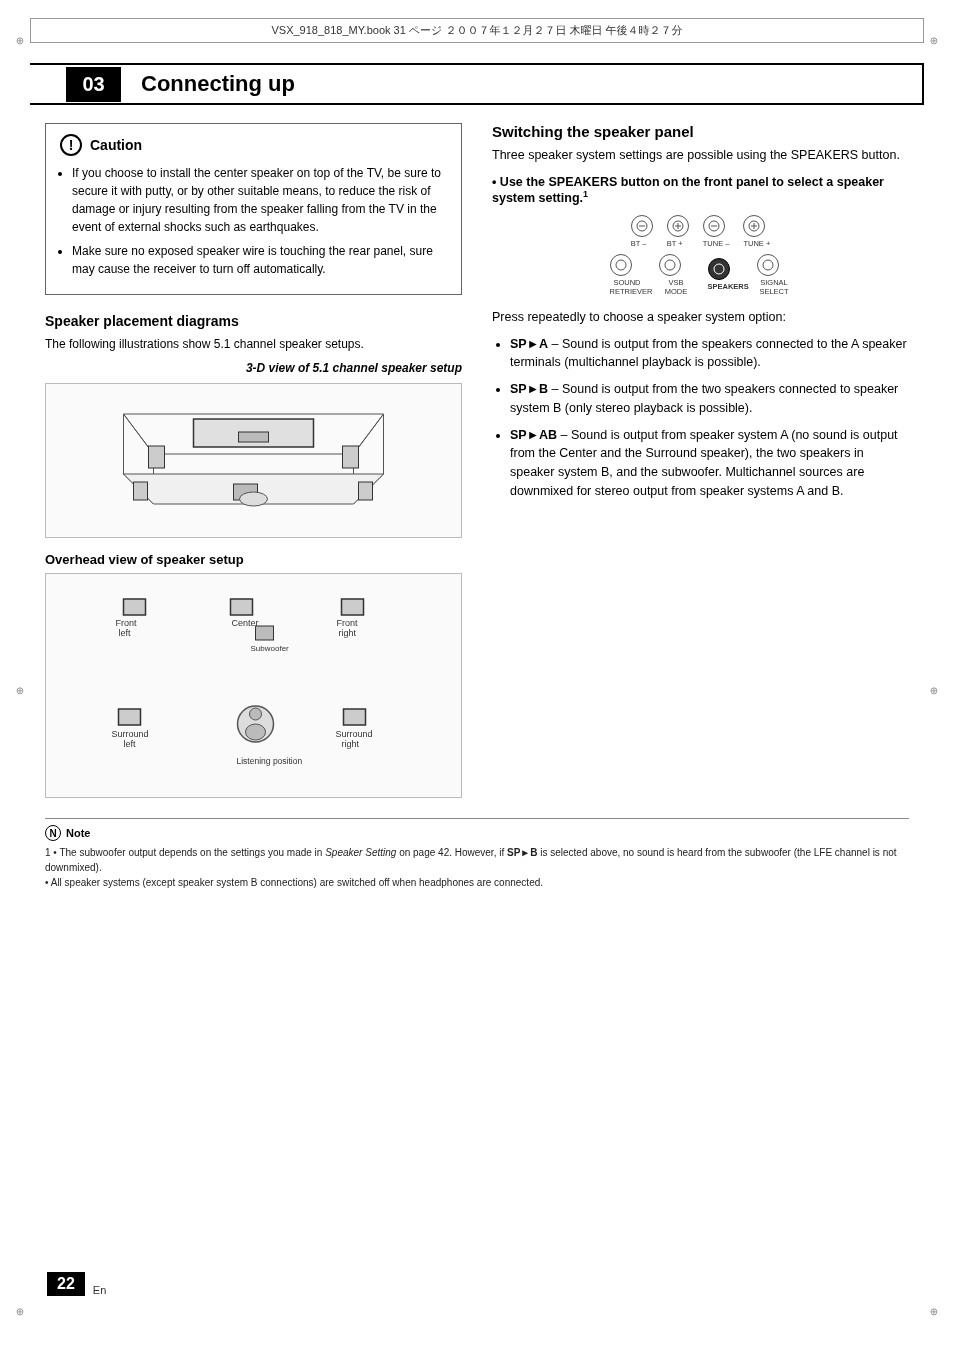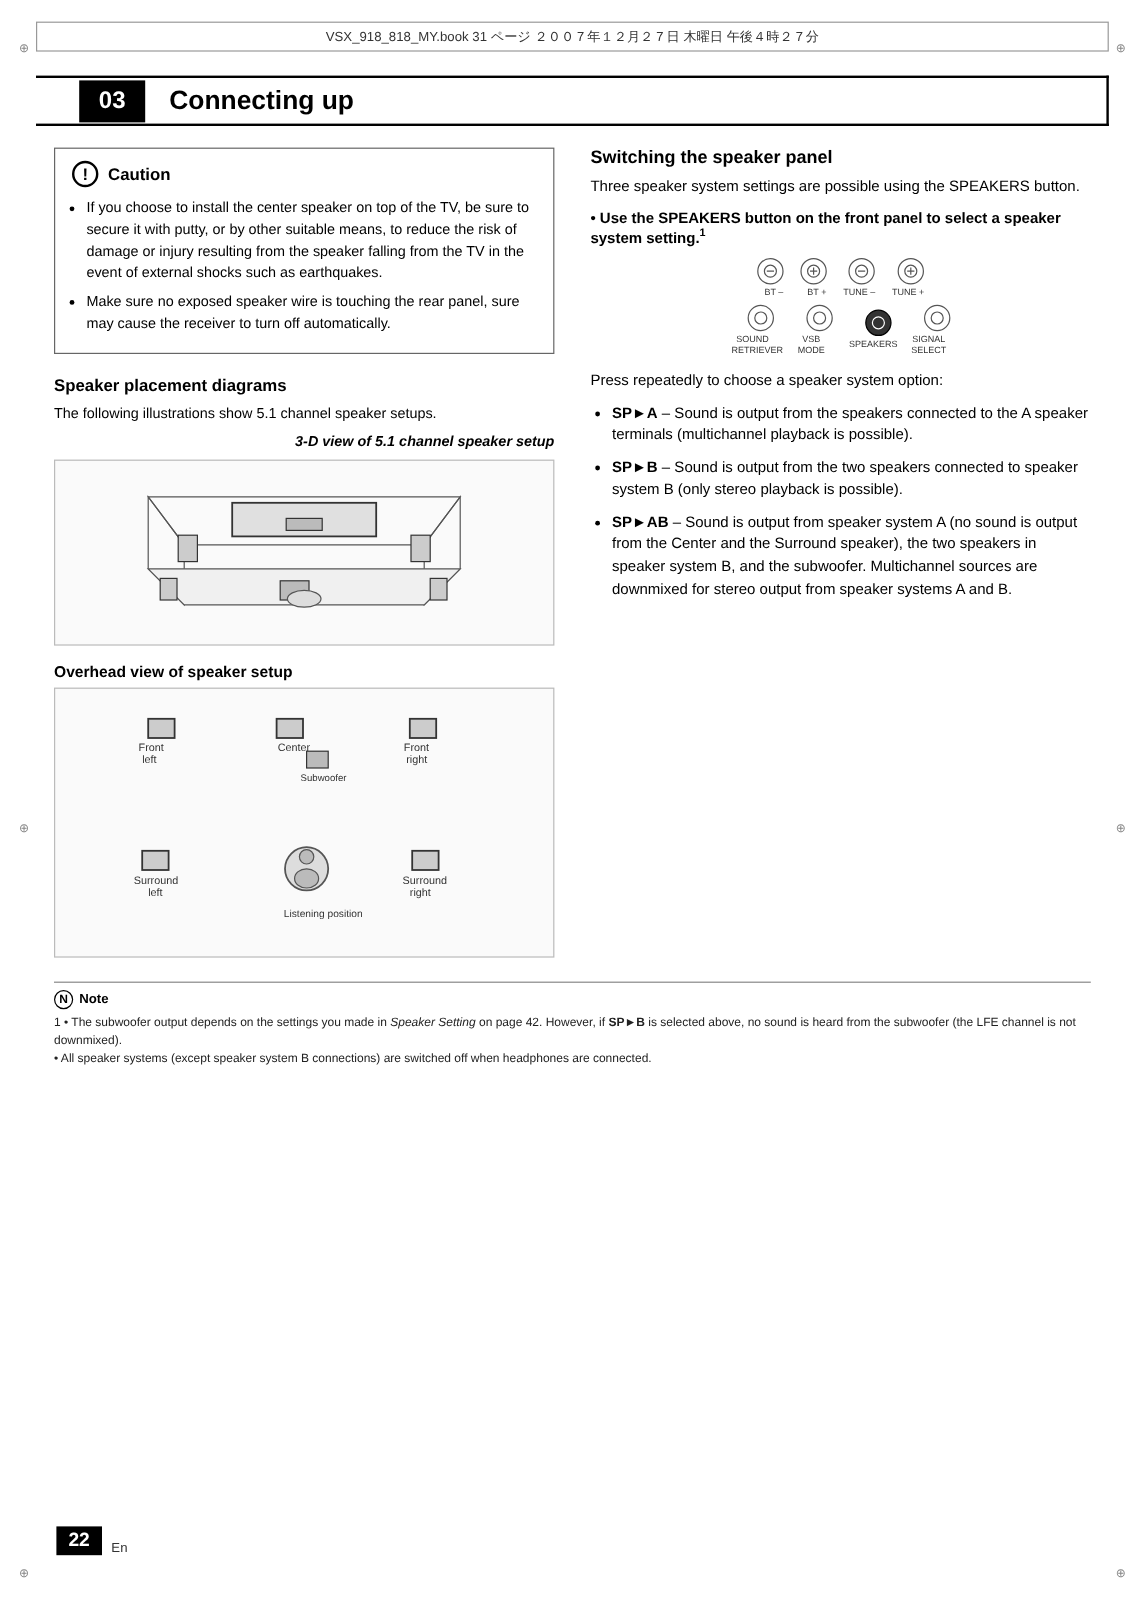--- a/index.html
+++ b/index.html
@@ -200,21 +200,21 @@
       margin: 10px 0 12px 0;
     }
     .button-row {
       display: flex;
       gap: 14px;
       align-items: center;
     }
     .btn-item {
       display: flex;
       flex-direction: column;
-      align-items: flex-end;
+      align-items: flex-start;
       gap: 2px;
       font-size: 9px;
       color: #333;
     }
     .btn-circle {
       width: 22px;
       height: 22px;
       border-radius: 50%;
       border: 1.5px solid #555;
       display: flex;
@@ -481,21 +481,21 @@
               </svg>
           </div>
           <div class="btn-label">VSB MODE</div>
         </div>
         <div class="btn-item">
           <div class="btn-circle active-fill" style="background:#333; border-color:#000;">
             <svg width="14" height="14" viewBox="0 0 14 14">
                 <circle cx="7" cy="7" r="5" fill="#333" stroke="#fff" stroke-width="1"></circle>
               </svg>
           </div>
-          <div class="btn-label" style="font-weight:normal;">SPEAKERS</div>
+          <div class="btn-label" style="font-weight:bold;">SPEAKERS</div>
         </div>
         <div class="btn-item">
           <div class="btn-circle">
             <svg width="14" height="14" viewBox="0 0 14 14">
                 <circle cx="7" cy="7" r="5" fill="none" stroke="#555" stroke-width="1"></circle>
               </svg>
           </div>
           <div class="btn-label">SIGNAL SELECT</div>
         </div>
       </div>

